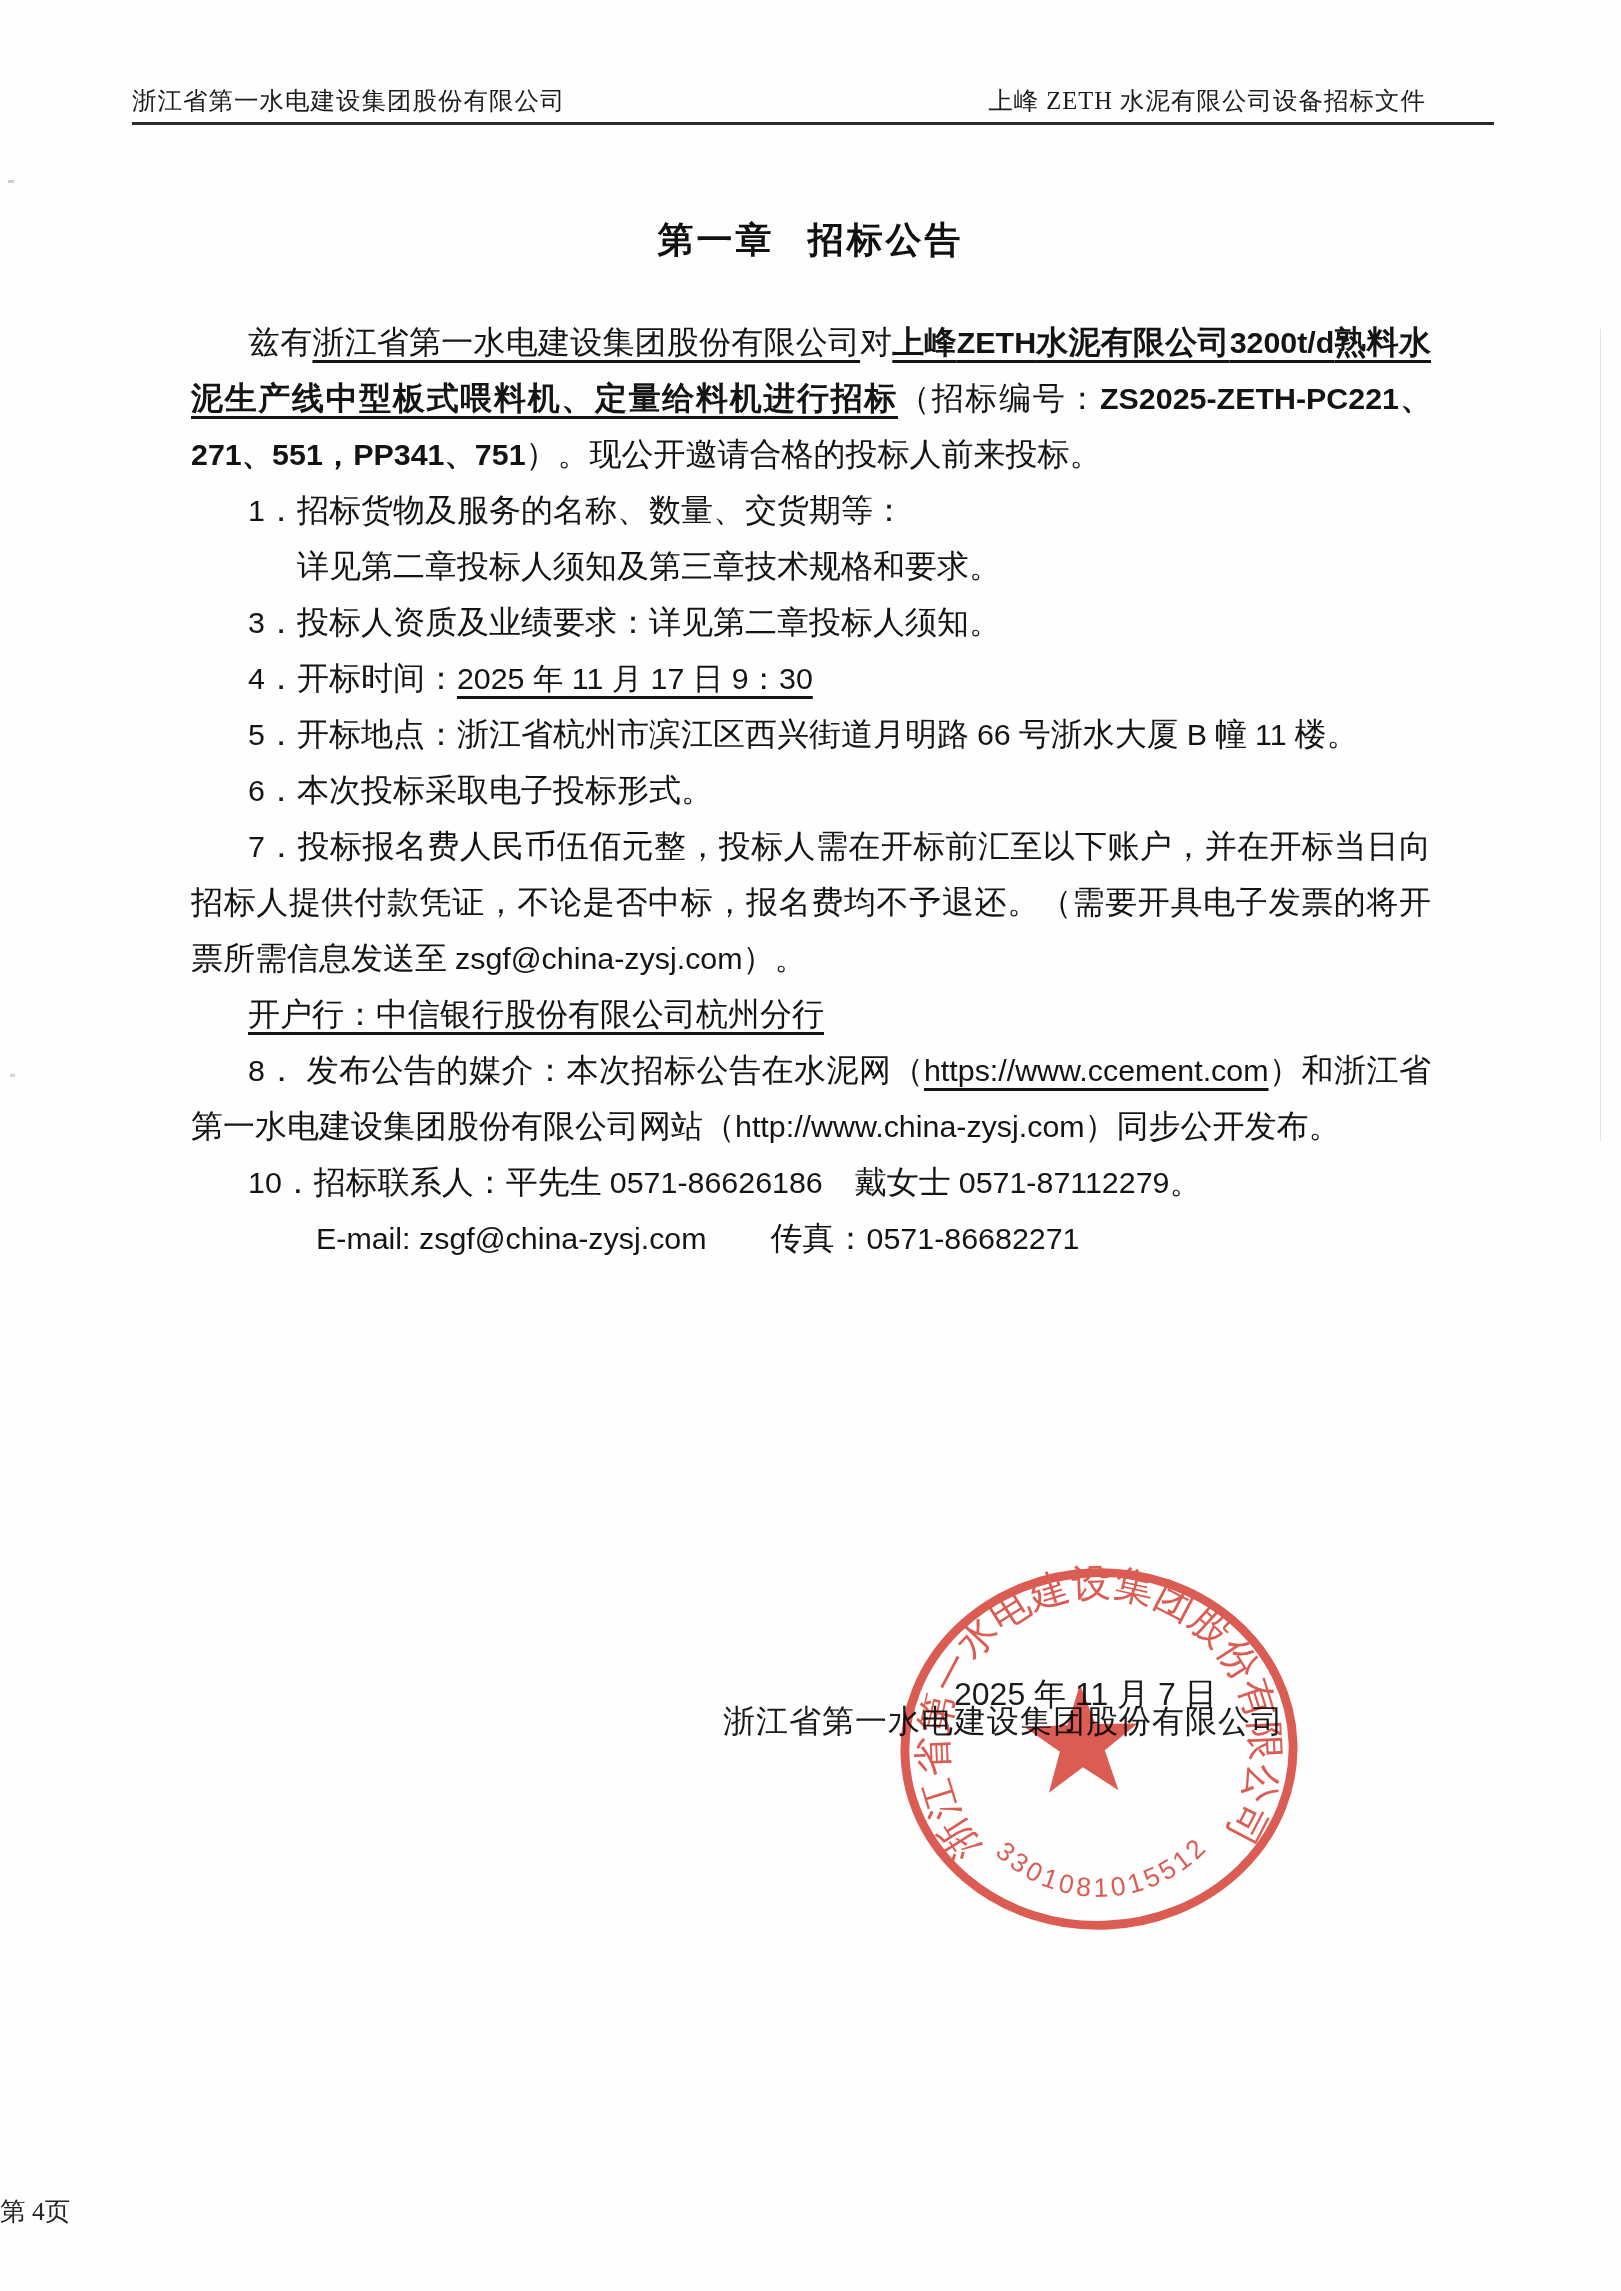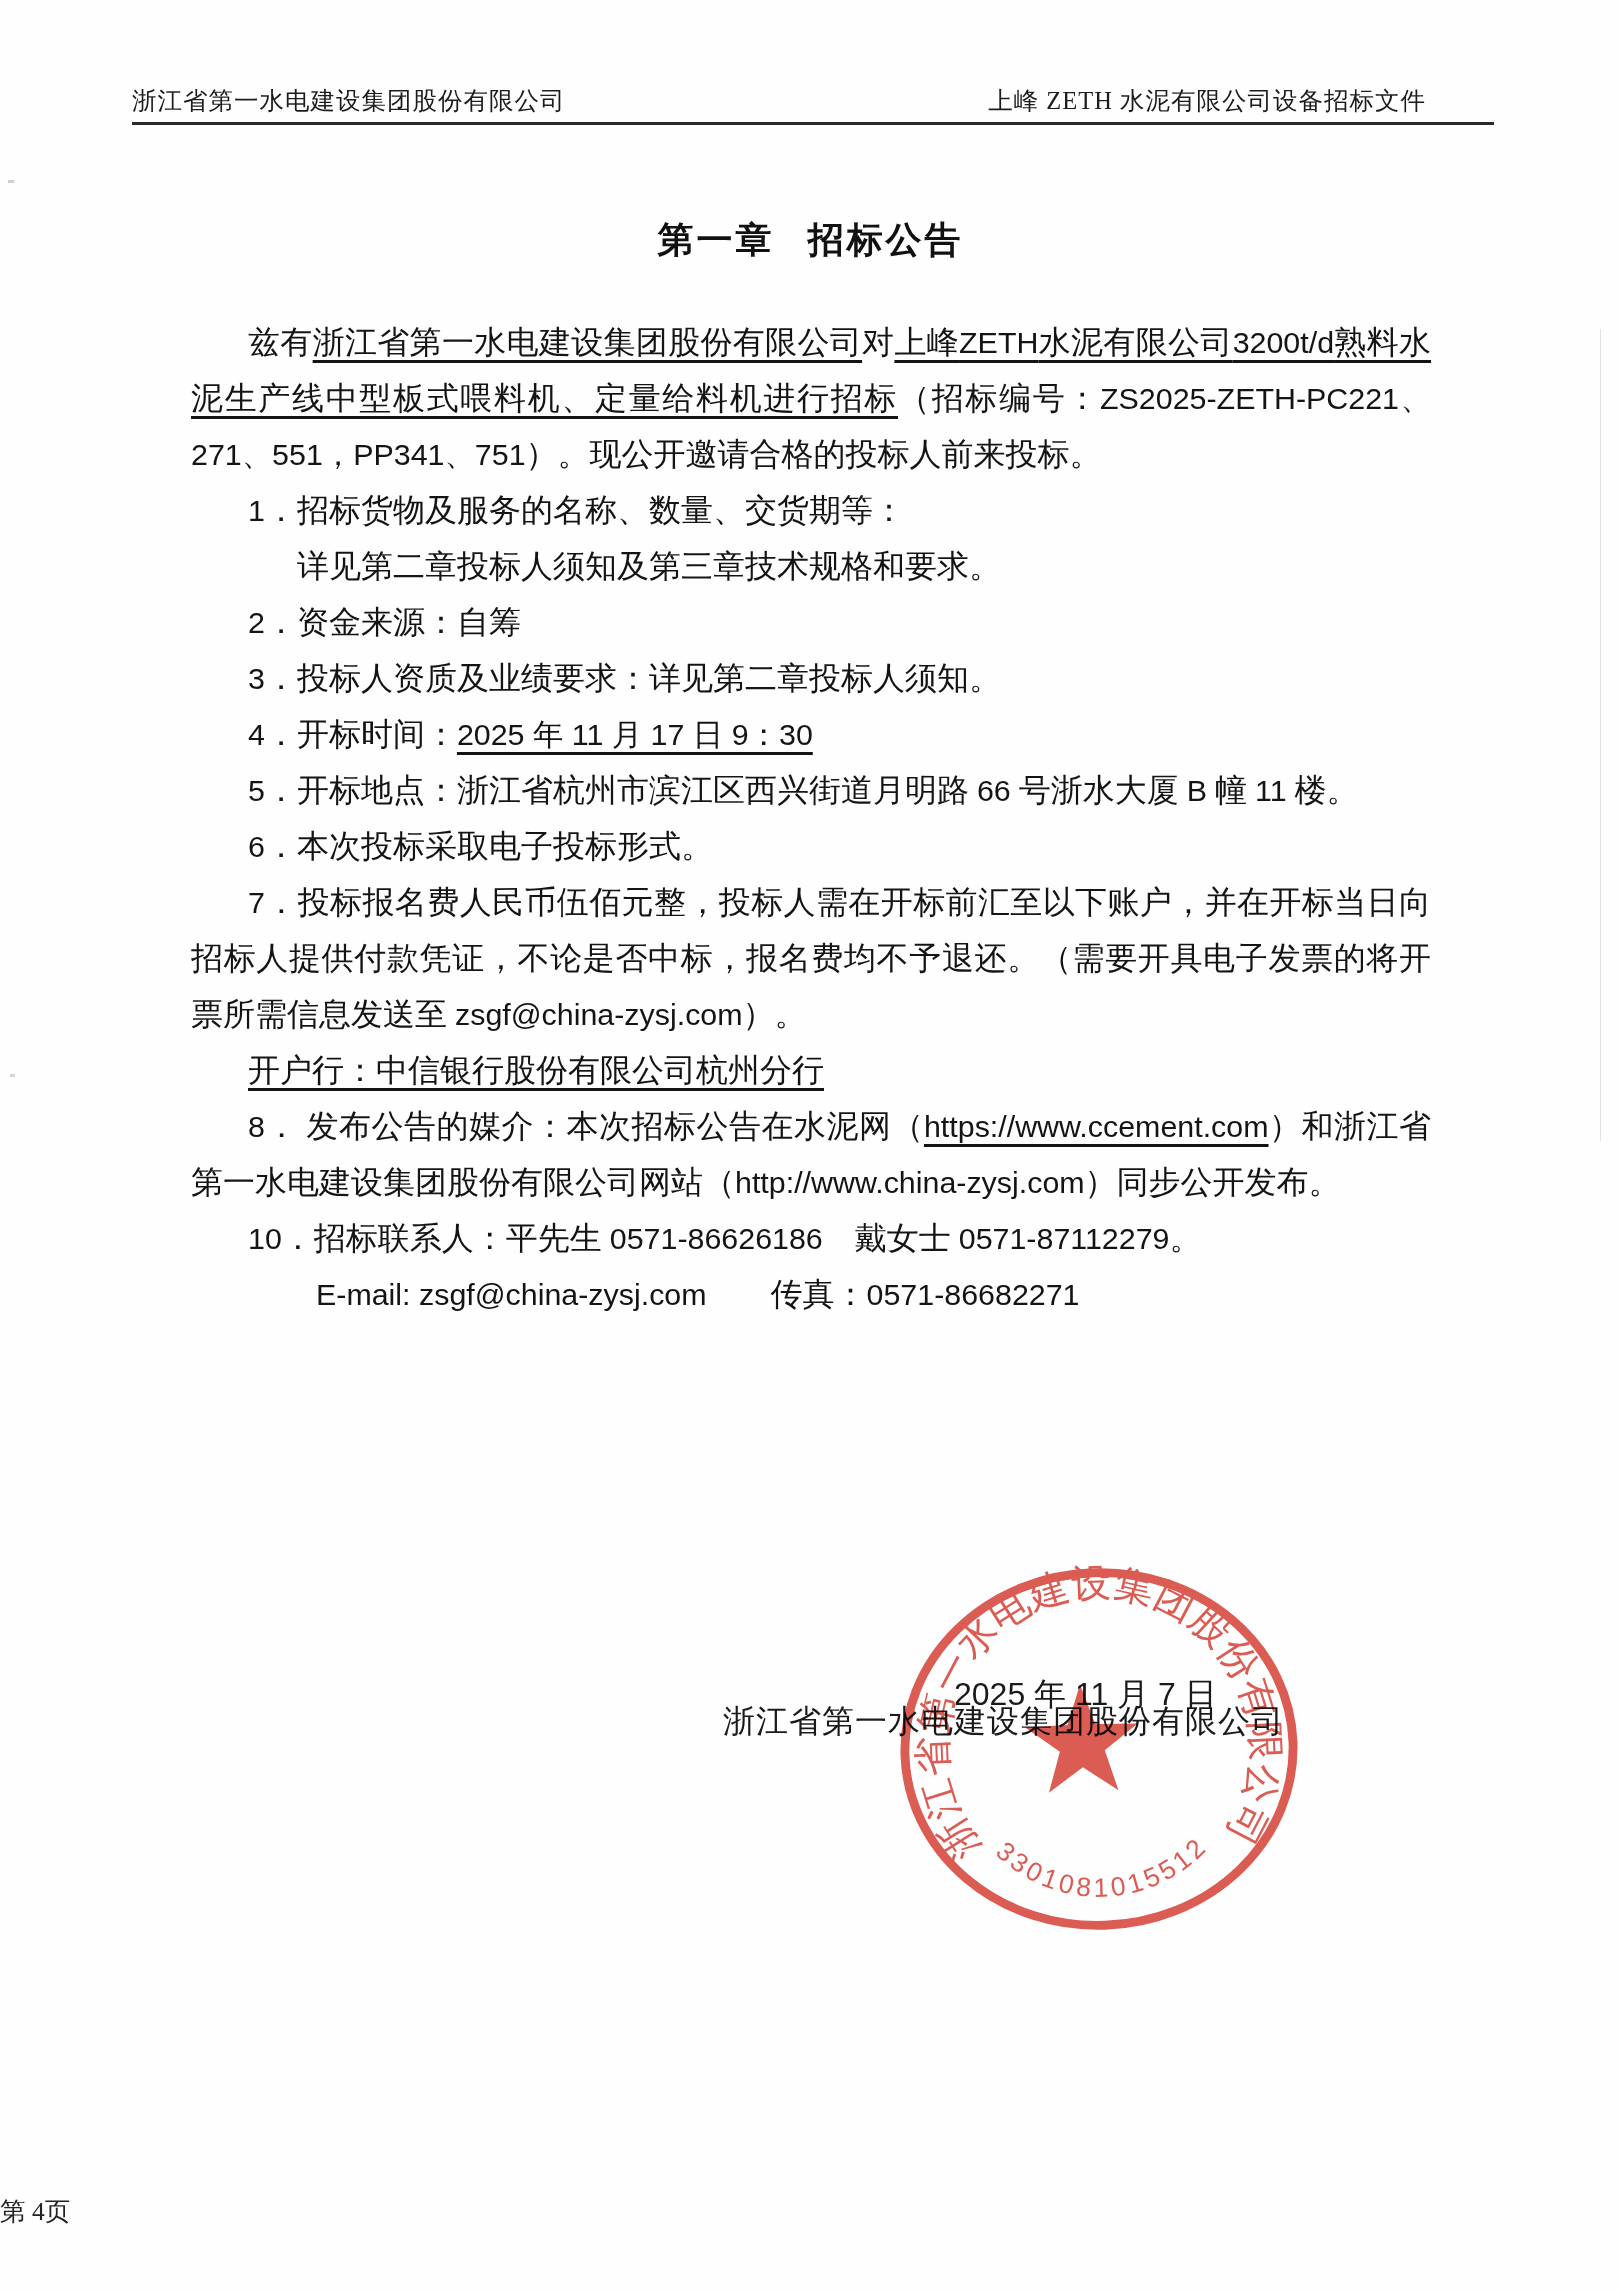--- a/index.html
+++ b/index.html
@@ -28,21 +28,21 @@
   
   .content{
     position:absolute;left:191px;top:314px;width:1240px;
     font-size:32px;color:#141414;
   }
   .bp{margin:0;line-height:56px;text-align:justify;}
   .bp.para{text-indent:57px;}
   .bp.detail{text-indent:106px;}
   .bp.contact{text-indent:125px;}
   .u{text-decoration:underline;text-decoration-thickness:2.5px;text-underline-offset:6.9px;}
-  .b{font-weight:400;}
+  .b{font-weight:700;}
   .lat{font-family:"Liberation Sans","DejaVu Sans",sans-serif;font-size:0.95em;}
   
   .sig-company{position:absolute;left:723px;top:1700px;font-size:32px;letter-spacing:1px;color:#1a1a1a;}
   .sig-date{position:absolute;left:954px;top:1673px;font-size:32px;color:#1a1a1a;
             font-family:"Liberation Sans","DejaVu Sans",sans-serif;}
   .stamp{
     position:absolute;left:897px;top:1564px;width:404px;height:370px;
     mix-blend-mode:multiply;opacity:0.88;transform:rotate(-2deg);
   }
   
@@ -63,21 +63,20 @@
   <span>上峰 ZETH 水泥有限公司设备招标文件</span>
 </div>
 <div class="hdr-rule"></div>
 
 <div class="title">第一章 招标公告</div>
 
 <div class="content">
     <p class="bp para"><span>兹有</span><span class="u">浙江省第一水电建设集团股份有限公司</span><span>对</span><span class="u b">上峰</span><span class="u b lat">ZETH</span><span class="u b">水泥有限公司</span><span class="u b lat">3200t/d</span><span class="u b">熟料水泥生产线中型板式喂料机、定量给料机进行招标</span><span>（招标编号：</span><span class="b lat">ZS2025-ZETH-PC221、271、551，PP341、751</span><span>）。现公开邀请合格的投标人前来投标。</span></p>
     <p class="bp para"><span class="lat">1</span><span>．招标货物及服务的名称、数量、交货期等：</span></p>
     <p class="bp detail"><span>详见第二章投标人须知及第三章技术规格和要求。</span></p>
-    <p class="bp para"><span class="lat">2</span><span>．资金来源：</span><span class="b">自筹</span></p>
     <p class="bp para"><span class="lat">3</span><span>．投标人资质及业绩要求：详见第二章投标人须知。</span></p>
     <p class="bp para"><span class="lat">4</span><span>．开标时间：</span><span class="u lat">2025 年 11 月 17 日 9：30</span></p>
     <p class="bp para"><span class="lat">5</span><span>．开标地点：浙江省杭州市滨江区西兴街道月明路 </span><span class="lat">66</span><span> 号浙水大厦 </span><span class="lat">B</span><span> 幢 </span><span class="lat">11</span><span> 楼。</span></p>
     <p class="bp para"><span class="lat">6</span><span>．本次投标采取电子投标形式。</span></p>
     <p class="bp para"><span class="lat">7</span><span>．投标报名费人民币伍佰元整，投标人需在开标前汇至以下账户，并在开标当日向招标人提供付款凭证，不论是否中标，报名费均不予退还。（需要开具电子发票的将开票所需信息发送至 </span><span class="lat">zsgf@china-zysj.com</span><span>）。</span></p>
     <p class="bp para"><span class="u">开户行：中信银行股份有限公司杭州分行</span></p>
     <p class="bp para"><span class="lat">8</span><span>． 发布公告的媒介：本次招标公告在水泥网（</span><span class="u lat">https://www.ccement.com</span><span>）和浙江省第一水电建设集团股份有限公司网站（</span><span class="lat">http://www.china-zysj.com</span><span>）同步公开发布。</span></p>
     <p class="bp para"><span class="lat">10</span><span>．招标联系人：平先生 </span><span class="lat">0571-86626186</span><span>　戴女士 </span><span class="lat">0571-87112279</span><span>。</span></p>
     <p class="bp contact"><span class="lat">E-mail: zsgf@china-zysj.com</span><span>　　传真：</span><span class="lat">0571-86682271</span></p>
   </div>

